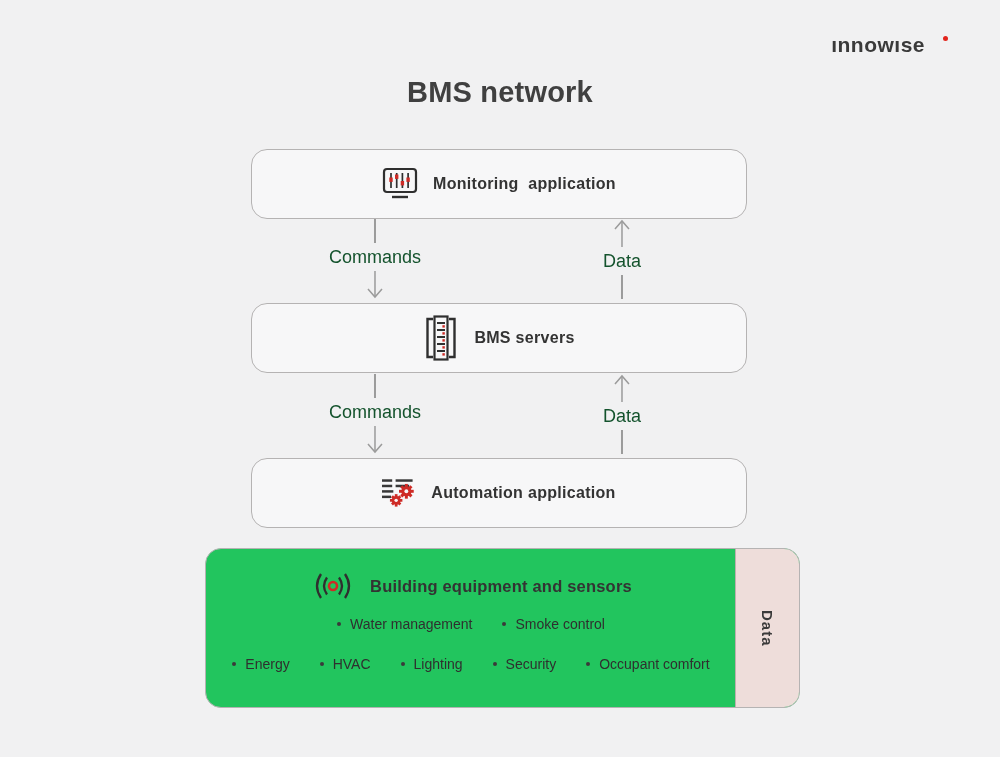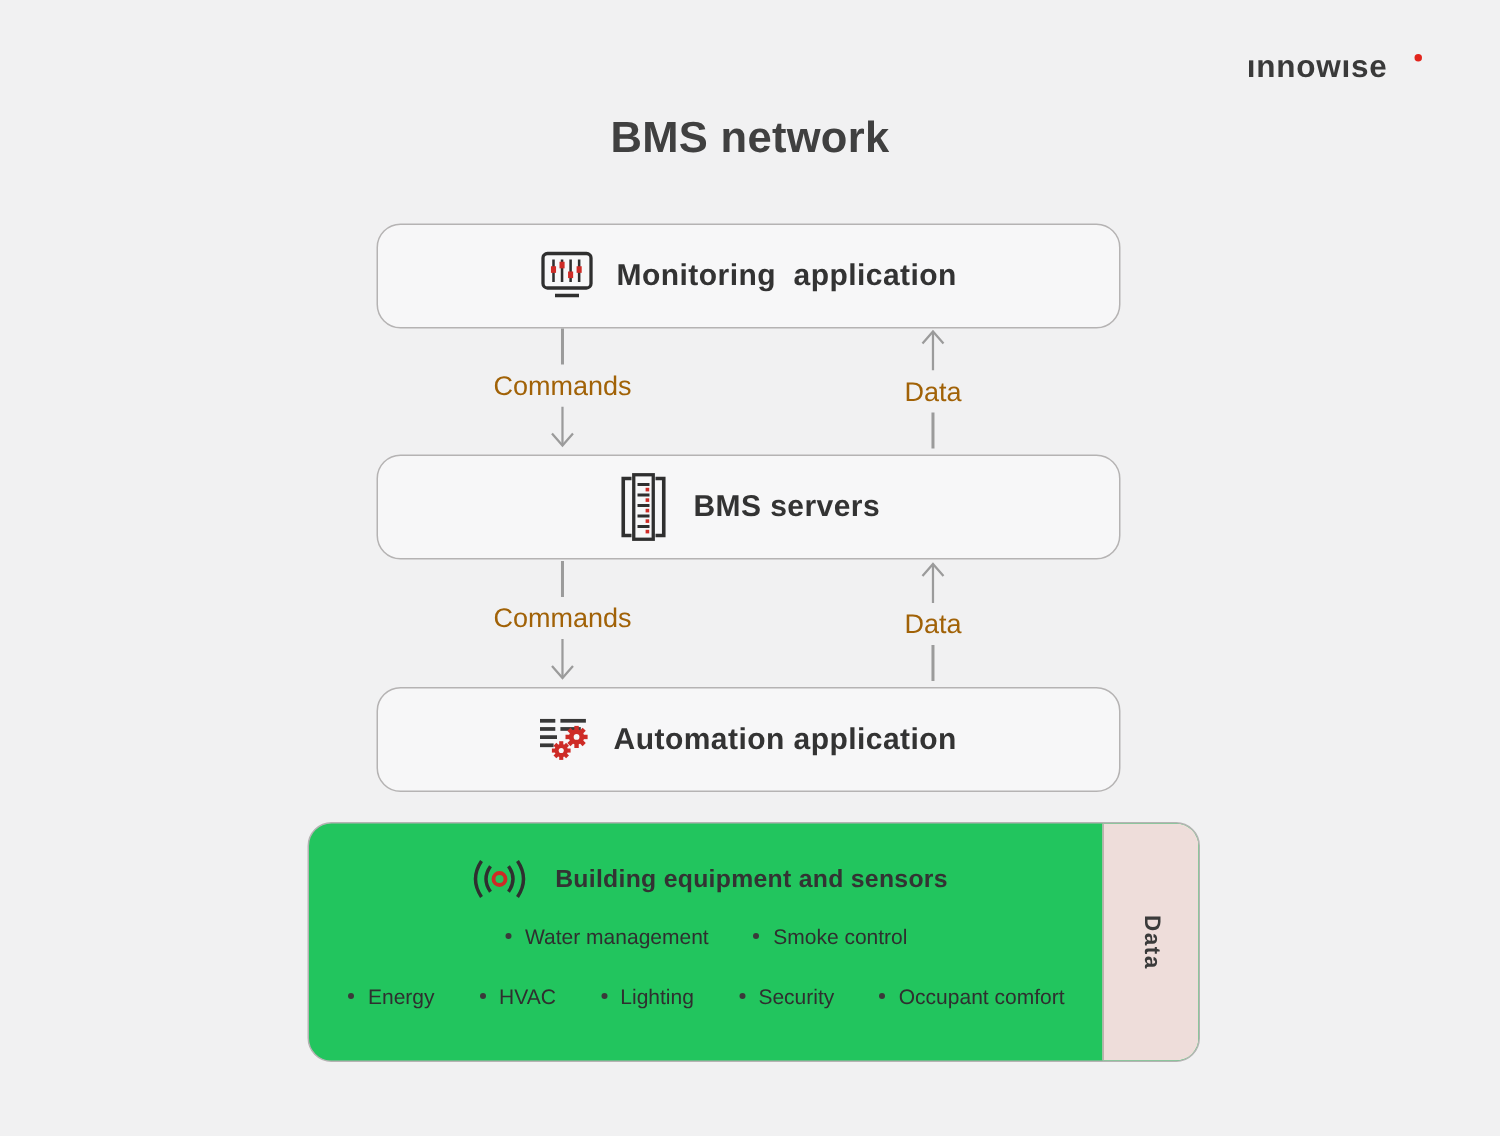--- a/index.html
+++ b/index.html
@@ -12,28 +12,28 @@
   .logo-dot{width:5px;height:5px;background:#e2251d;border-radius:50%;margin:3px 0 0 2px;}
 
   
   .title{position:absolute;top:76px;left:0;width:100%;text-align:center;
          font-size:29px;font-weight:bold;color:#404040;letter-spacing:.2px;}
 
   
   .node{position:absolute;left:251px;width:496px;height:70px;background:#f7f7f8;
         border:1px solid #b5b3b3;border-radius:16px;display:flex;align-items:center;
         justify-content:center;gap:15px;box-sizing:border-box;}
-  .node-label{font-size:20px;font-weight:bold;color:#333;letter-spacing:.3px;white-space:pre;}
+  .node-label{font-size:16px;font-weight:bold;color:#333;letter-spacing:.3px;white-space:pre;}
 
   
   .arrow-zone{position:absolute;left:251px;width:496px;height:84px;}
   .arrow-col{position:absolute;top:0;height:84px;display:flex;flex-direction:column;
              align-items:center;transform:translateX(-50%);}
   .seg{width:1.5px;height:24px;background:#9b9b9b;}
-  .alabel{font-size:18px;color:#a16207;line-height:26px;margin:1px 0;}
+  .alabel{font-size:18px;color:#14532d;line-height:26px;margin:1px 0;}
   .ahead{display:block;}
 
   
   .equip{position:absolute;left:205px;top:548px;width:595px;height:160px;background:#22c55e;
          border:1px solid #b5b3b3;border-radius:16px;box-sizing:border-box;overflow:hidden;}
   .equip-strip{position:absolute;top:0;right:0;bottom:0;width:63px;background:#eeddda;
                border-left:1px solid #bdb0ae;display:flex;align-items:center;justify-content:center;}
   .equip-strip-label{writing-mode:vertical-rl;font-size:15px;font-weight:bold;color:#3a3a3a;letter-spacing:1px;}
   .equip-content{position:absolute;left:0;top:0;bottom:0;right:63px;display:flex;
                  flex-direction:column;align-items:center;padding-top:22px;box-sizing:border-box;}

